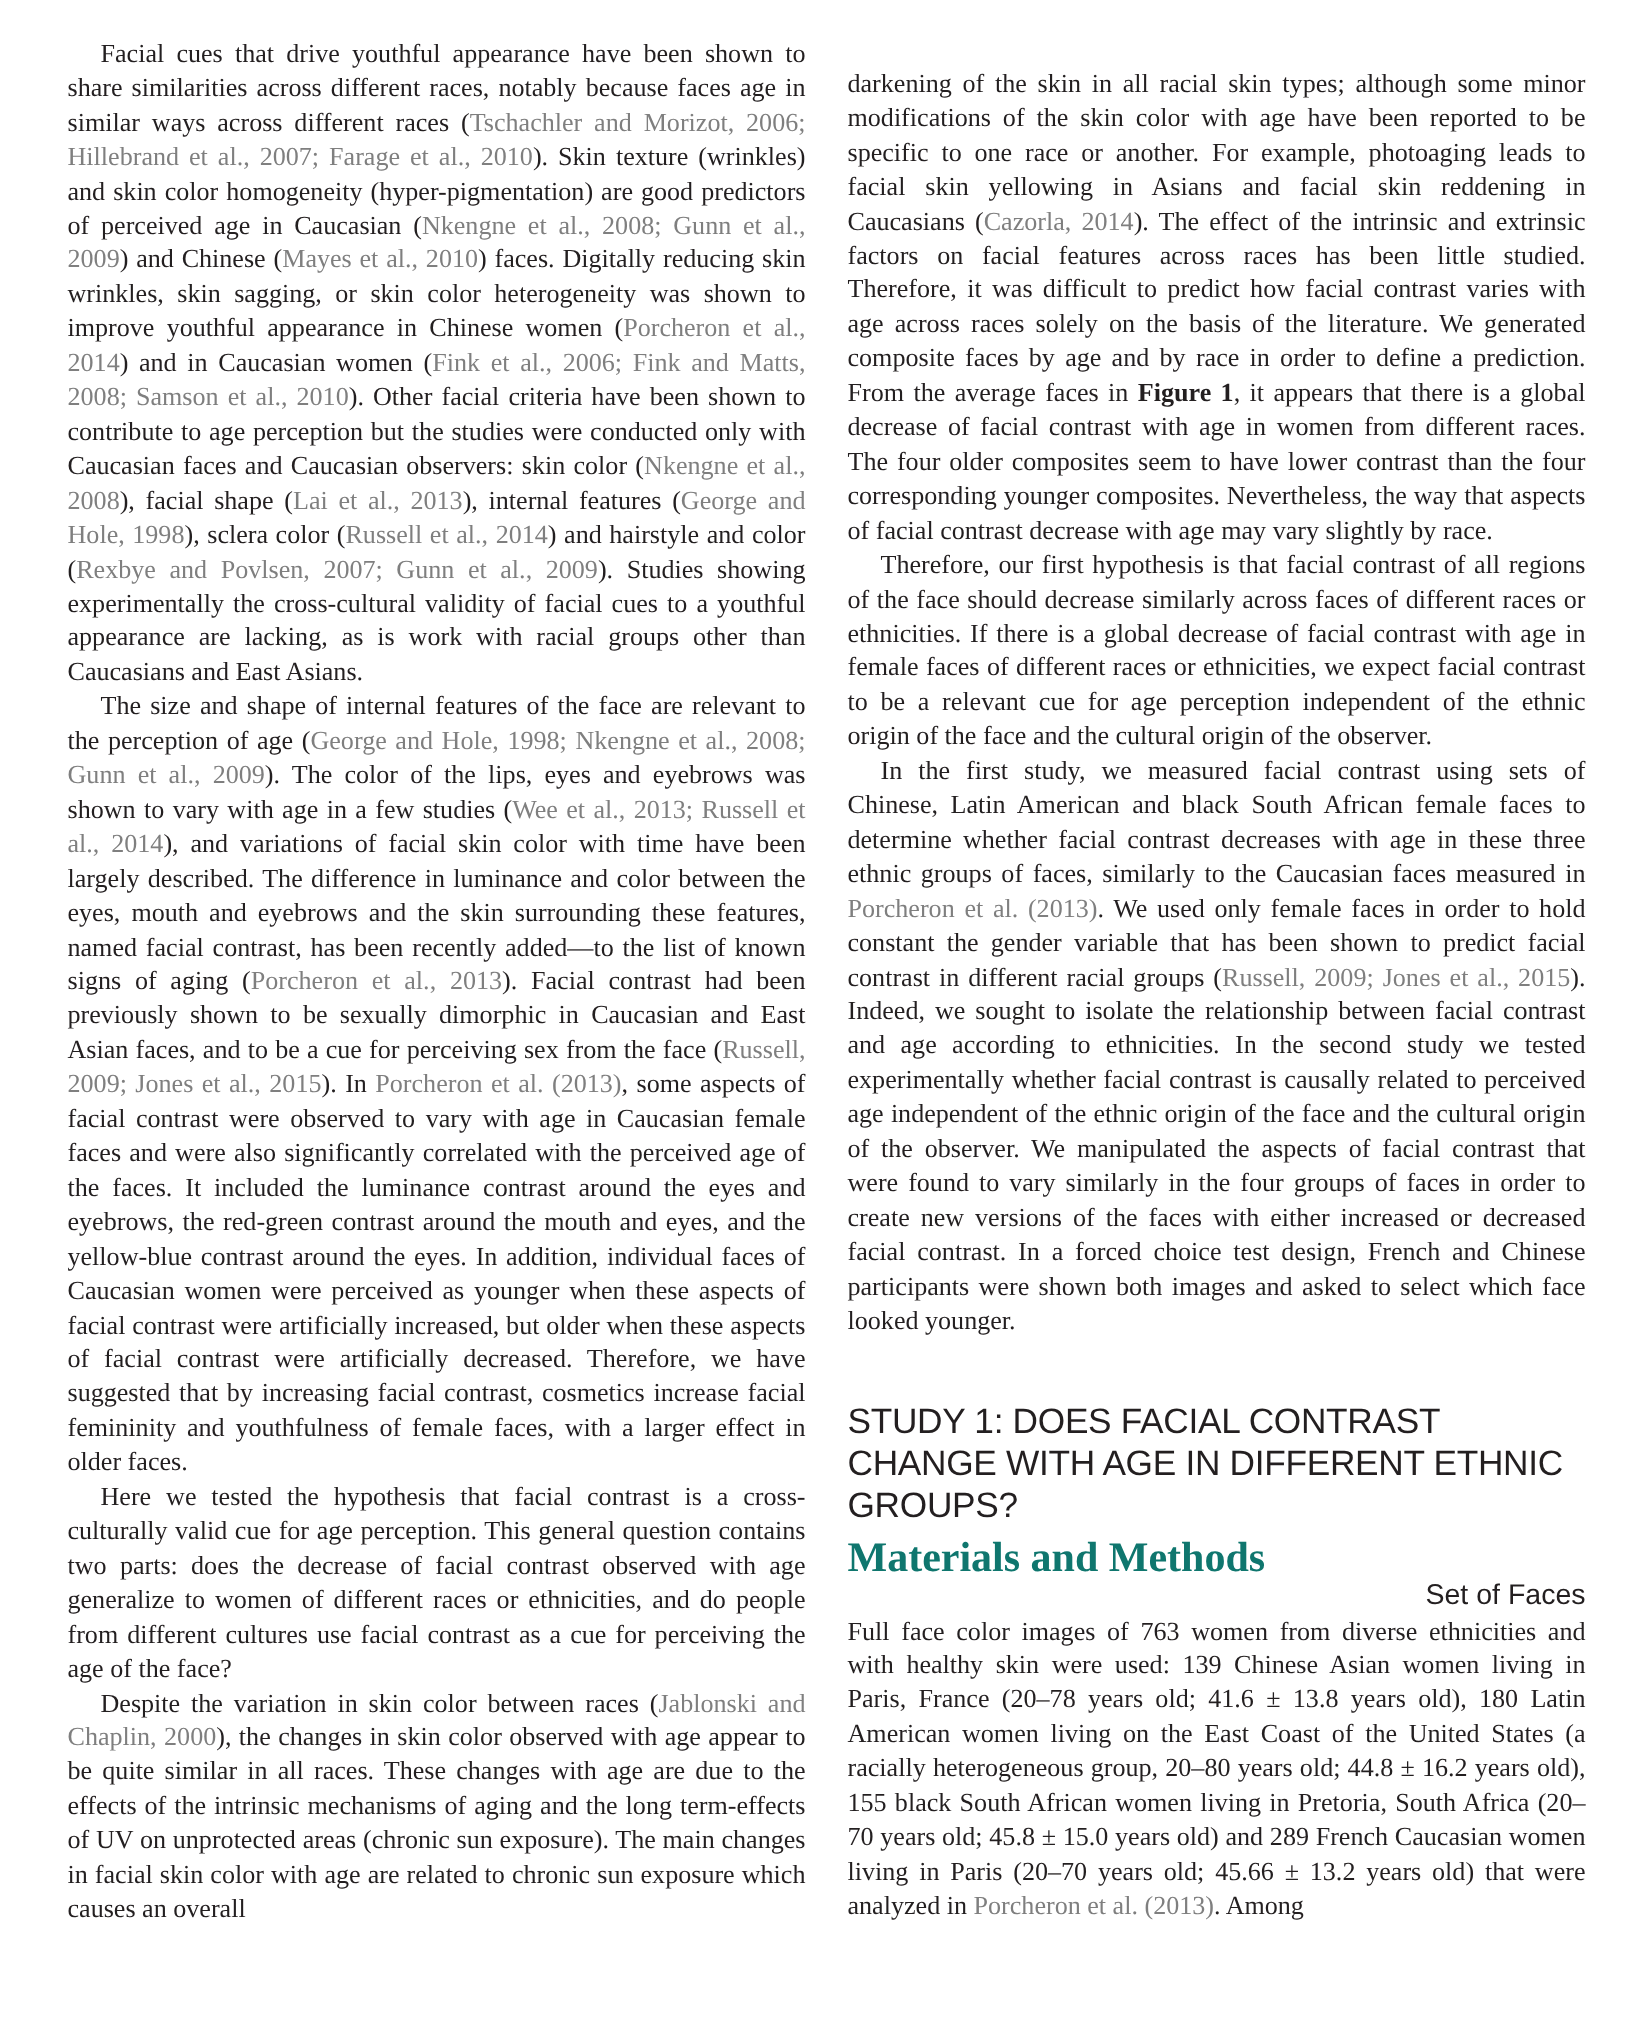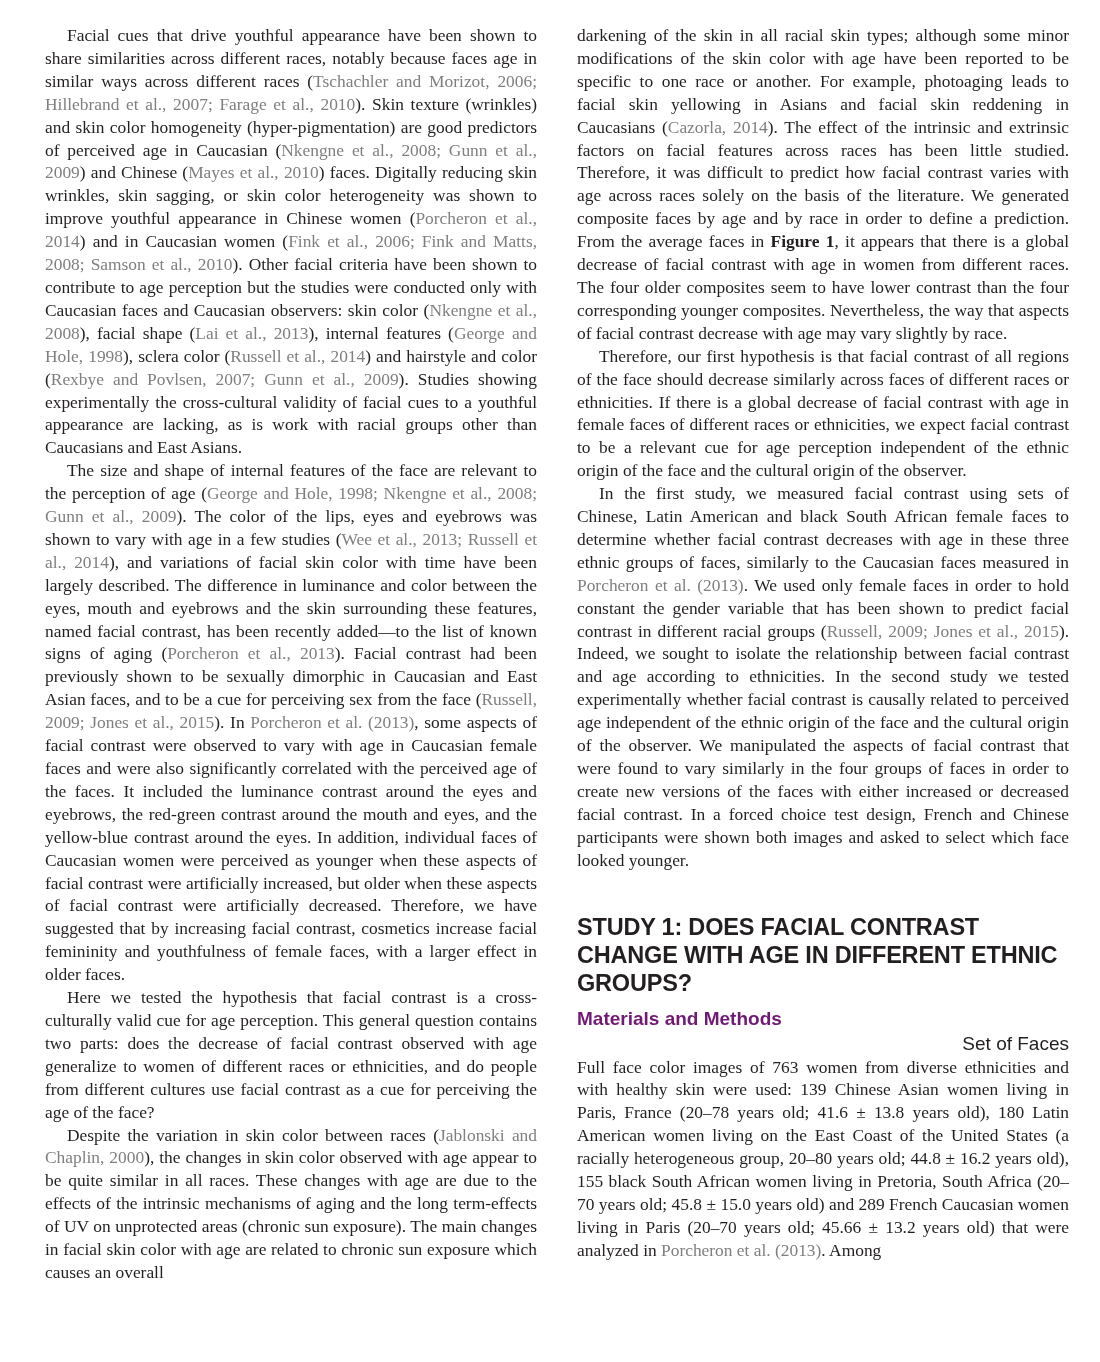--- a/index.html
+++ b/index.html
@@ -4,34 +4,34 @@
 <style>
   html, body { margin: 0; padding: 0; background: #ffffff; }
   body { width: 1100px; height: 1362px; position: relative; overflow: hidden; }
   .col {
     position: absolute; top: 24px; width: 492px;
     font-family: "Liberation Serif", "DejaVu Serif", serif;
     font-size: 17.4px; line-height: 22.9px; color: #231f20;
     text-align: justify; hyphens: none;
   }
   #col-left { left: 45px; }
-  #col-right { left: 577px; }
+  #col-right { left: 565px; margin-top: 20px; }
   p { margin: 0; text-indent: 22px; }
   p.noindent { text-indent: 0; }
   .cite { color: #7f7f7f; }
   .bold { font-weight: bold; }
   h2 {
     font-family: "Liberation Sans", "DejaVu Sans", sans-serif;
-    font-weight: bold; font-size: 23.5px; line-height: 28px;
+    font-weight: normal; font-size: 23.5px; line-height: 28px;
     margin: 41px 0 0 0; color: #231f20; text-align: left; letter-spacing: -0.2px;
   }
   h3 {
-    font-family: Liberation Sans, sans-serif;
-    font-weight: bold; font-size: 19px; line-height: 26px;
-    margin: 9px 0 0 0; color: #701a75; text-align: left;
+    font-family: Liberation Serif, serif;
+    font-weight: bold; font-size: 28px; line-height: 26px;
+    margin: 9px 0 0 0; color: #0f766e; text-align: left;
   }
   h4 {
     font-family: "Liberation Sans", "DejaVu Sans", sans-serif;
     font-weight: normal; font-size: 19px; line-height: 24px;
     margin: 0; color: #231f20; text-align: right;
   }
 </style>
 </head>
 <body>
 

